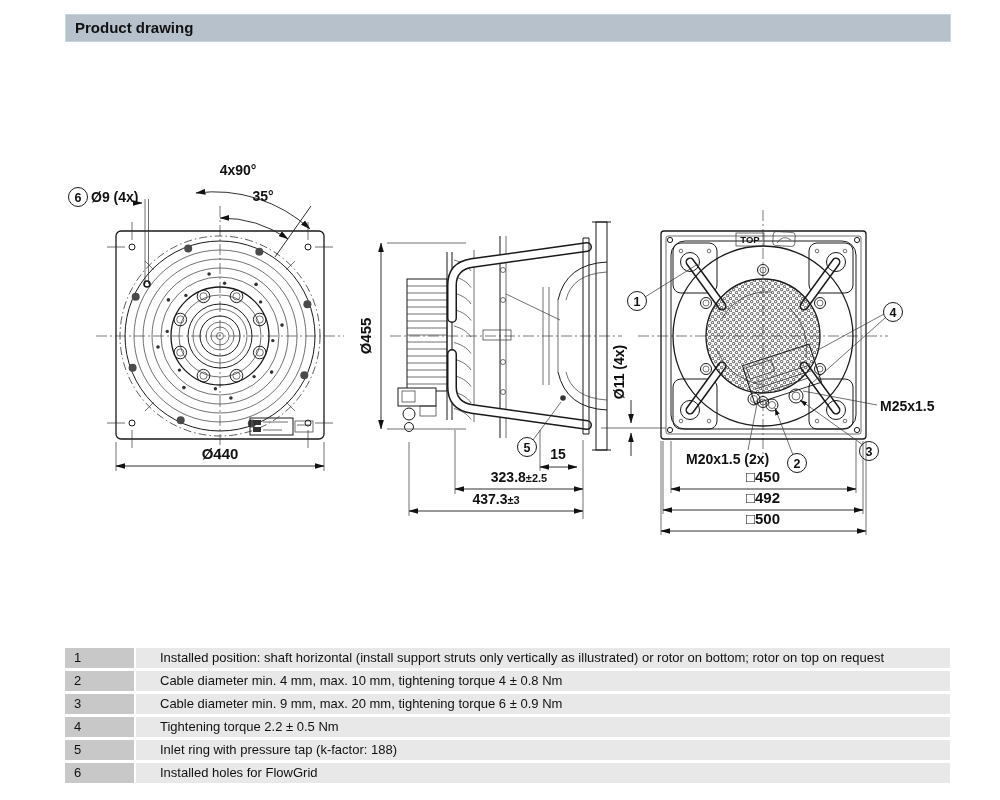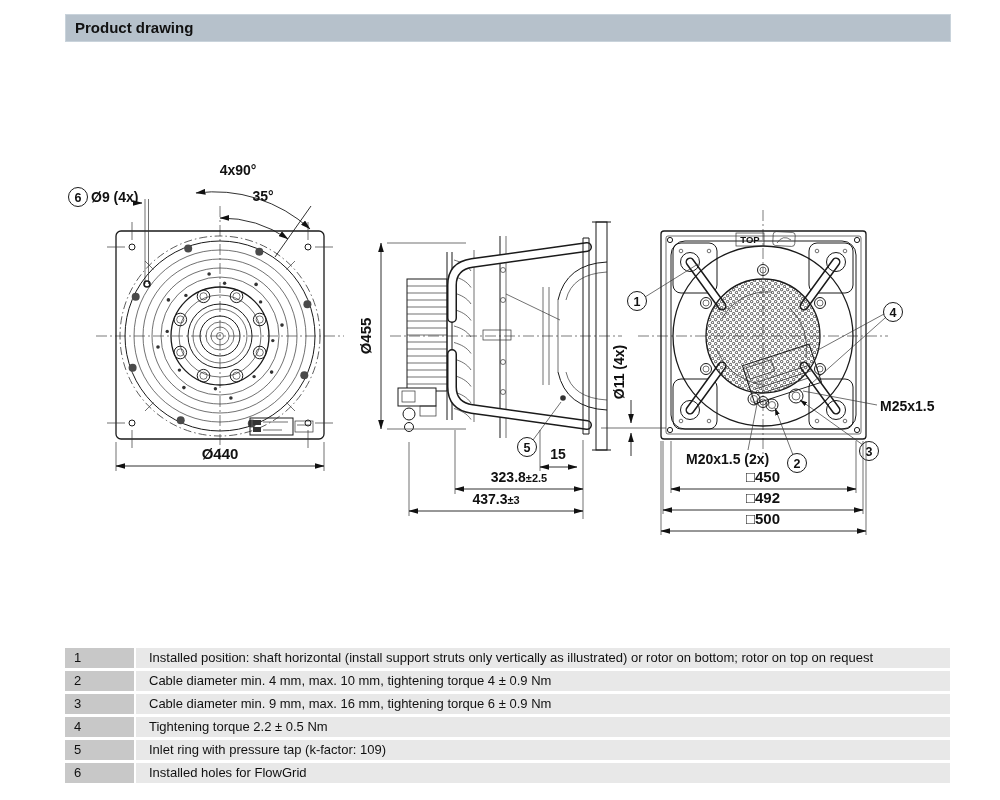--- a/index.html
+++ b/index.html
@@ -20,21 +20,21 @@
   .bold{stroke:#1a1a1a;stroke-width:1.3;fill:none;}
   .cl{stroke:#444;stroke-width:0.7;fill:none;stroke-dasharray:11 3 2 3;}
   .dim{stroke:#1a1a1a;stroke-width:0.9;fill:none;}
   .tubeO{stroke:#1a1a1a;stroke-width:10;fill:none;stroke-linecap:round;}
   .tubeI{stroke:#fff;stroke-width:7;fill:none;stroke-linecap:round;}
   .rodO{stroke:#1a1a1a;stroke-width:9;fill:none;stroke-linecap:round;}
   .rodI{stroke:#fff;stroke-width:6;fill:none;stroke-linecap:round;}
   .notes{position:absolute;left:65px;top:648px;width:885px;}
   .note-row{display:flex;height:20px;margin-bottom:3px;font-size:13px;line-height:20px;}
   .note-num{width:60px;background:#c8c8c8;padding-left:9px;margin-right:2px;flex:none;}
-  .note-text{flex:1;background:#e8e8e8;padding-left:13px;white-space:nowrap;overflow:hidden;}
+  .note-text{flex:1;background:#e8e8e8;padding-left:24px;white-space:nowrap;overflow:hidden;}
 </style>
 </head>
 <body>
 
 <div id="page">
 
   <div class="section-header">
     <span>Product drawing</span>
   </div>
 
@@ -452,33 +452,33 @@
     </g>
   </svg>
 
   <div class="notes">
     <div class="note-row">
       <div class="note-num">1</div>
       <div class="note-text">Installed position: shaft horizontal (install support struts only vertically as illustrated) or rotor on bottom; rotor on top on request</div>
     </div>
     <div class="note-row">
       <div class="note-num">2</div>
-      <div class="note-text">Cable diameter min. 4 mm, max. 10 mm, tightening torque 4 ± 0.9 Nm</div>
+      <div class="note-text">Cable diameter min. 4 mm, max. 10 mm, tightening torque 4 ± 0.8 Nm</div>
     </div>
     <div class="note-row">
       <div class="note-num">3</div>
-      <div class="note-text">Cable diameter min. 9 mm, max. 16 mm, tightening torque 6 ± 0.9 Nm</div>
+      <div class="note-text">Cable diameter min. 9 mm, max. 20 mm, tightening torque 6 ± 0.9 Nm</div>
     </div>
     <div class="note-row">
       <div class="note-num">4</div>
       <div class="note-text">Tightening torque 2.2 ± 0.5 Nm</div>
     </div>
     <div class="note-row">
       <div class="note-num">5</div>
-      <div class="note-text">Inlet ring with pressure tap (k-factor: 109)</div>
+      <div class="note-text">Inlet ring with pressure tap (k-factor: 188)</div>
     </div>
     <div class="note-row">
       <div class="note-num">6</div>
       <div class="note-text">Installed holes for FlowGrid</div>
     </div>
   </div>
 
 </div>
 
 </body></html>

